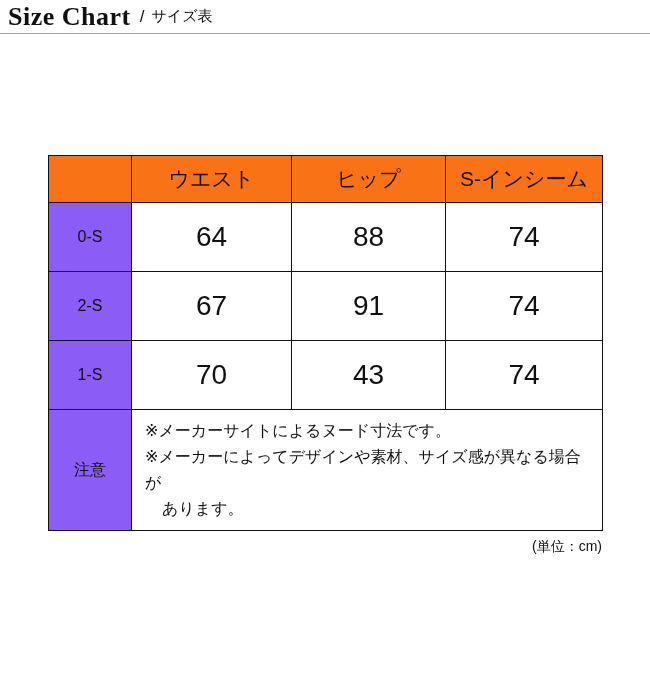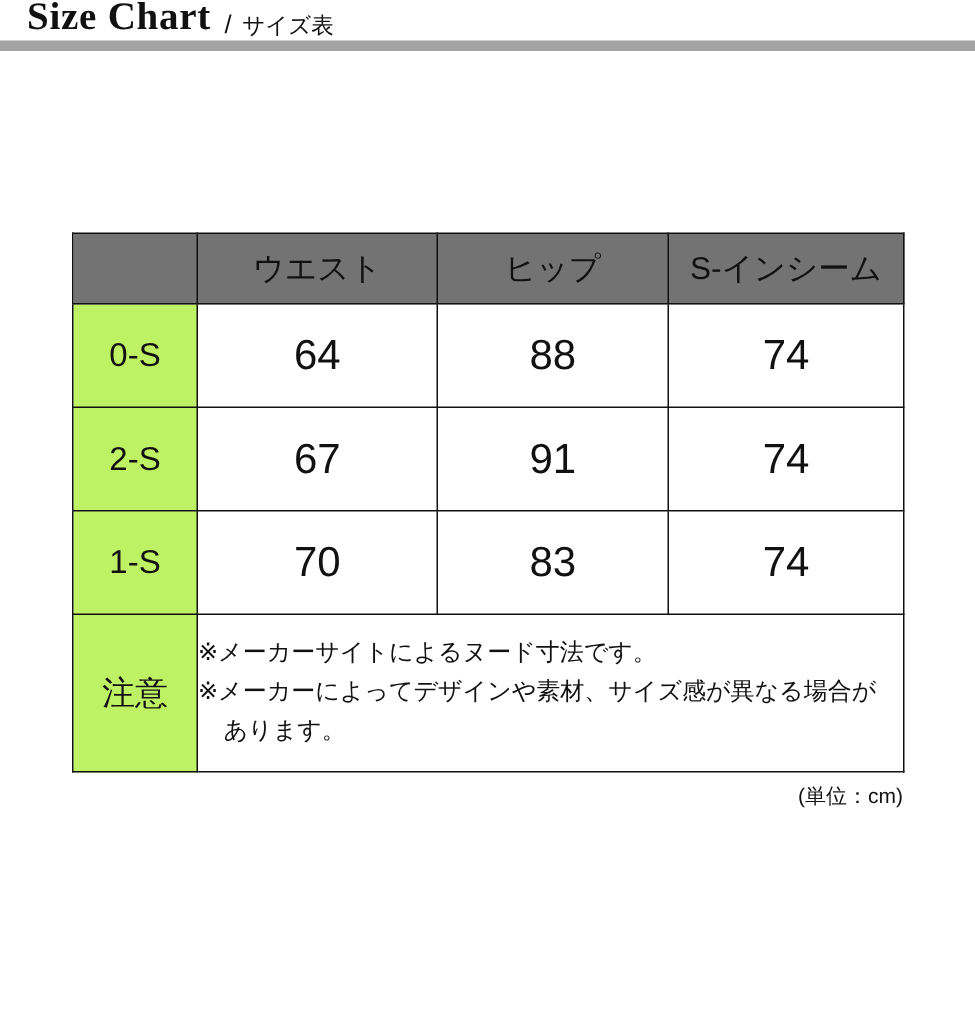--- a/index.html
+++ b/index.html
@@ -8,24 +8,24 @@
     padding: 0;
     background: #ffffff;
     width: 650px;
     height: 680px;
     font-family: "Liberation Sans", "DejaVu Sans", sans-serif;
     color: #111111;
     overflow: hidden;
   }
   .page-header {
     height: 34px;
-    border-bottom: 7px solid #a3a3a3;
-    padding-left: 18px;
+    border-bottom: 1px solid #a3a3a3;
+    padding-left: 8px;
     display: flex;
-    align-items: flex-end;
+    align-items: center;
     white-space: nowrap;
   }
   .title-en {
     font-family: "Liberation Serif", "DejaVu Serif", serif;
     font-weight: bold;
     font-size: 26px;
     letter-spacing: 0.5px;
     line-height: 33px;
   }
   .title-sep {
@@ -44,37 +44,37 @@
   .size-table th,
   .size-table td {
     border: 1px solid #111111;
     text-align: center;
     vertical-align: middle;
     font-weight: normal;
     padding: 0;
   }
   .size-table thead tr { height: 47px; }
   .size-table thead th {
-    background: #737373;
+    background: #f97316;
     font-size: 21px;
   }
   .size-table tbody tr.data-row { height: 69px; }
   .size-table td.row-label {
-    background: #bef264;
-    font-size: 22px;
+    background: #8b5cf6;
+    font-size: 16px;
   }
   .size-table td.value-cell {
     font-size: 28px;
     background: #ffffff;
   }
   .size-table tr.note-row { height: 105px; }
   .size-table td.note-cell {
     text-align: left;
     vertical-align: middle;
-    padding: 8px 8px 8px 0;
+    padding: 8px 8px 8px 13px;
     font-size: 16px;
     line-height: 26px;
     background: #ffffff;
   }
   .note-line.cont { padding-left: 17px; }
   .unit-note {
     width: 554px;
     margin: 7px 0 0 48px;
     text-align: right;
     font-size: 14px;
@@ -113,21 +113,21 @@
     </tr>
     <tr class="data-row">
       <td class="row-label">2-S</td>
       <td class="value-cell">67</td>
       <td class="value-cell">91</td>
       <td class="value-cell">74</td>
     </tr>
     <tr class="data-row">
       <td class="row-label">1-S</td>
       <td class="value-cell">70</td>
-      <td class="value-cell">83</td>
+      <td class="value-cell">43</td>
       <td class="value-cell">74</td>
     </tr>
     <tr class="note-row">
       <td class="row-label">注意</td>
       <td class="note-cell" colspan="3">
         <div class="note-line">※メーカーサイトによるヌード寸法です。</div>
         <div class="note-line">※メーカーによってデザインや素材、サイズ感が異なる場合が</div>
         <div class="note-line cont">あります。</div>
       </td>
     </tr>

